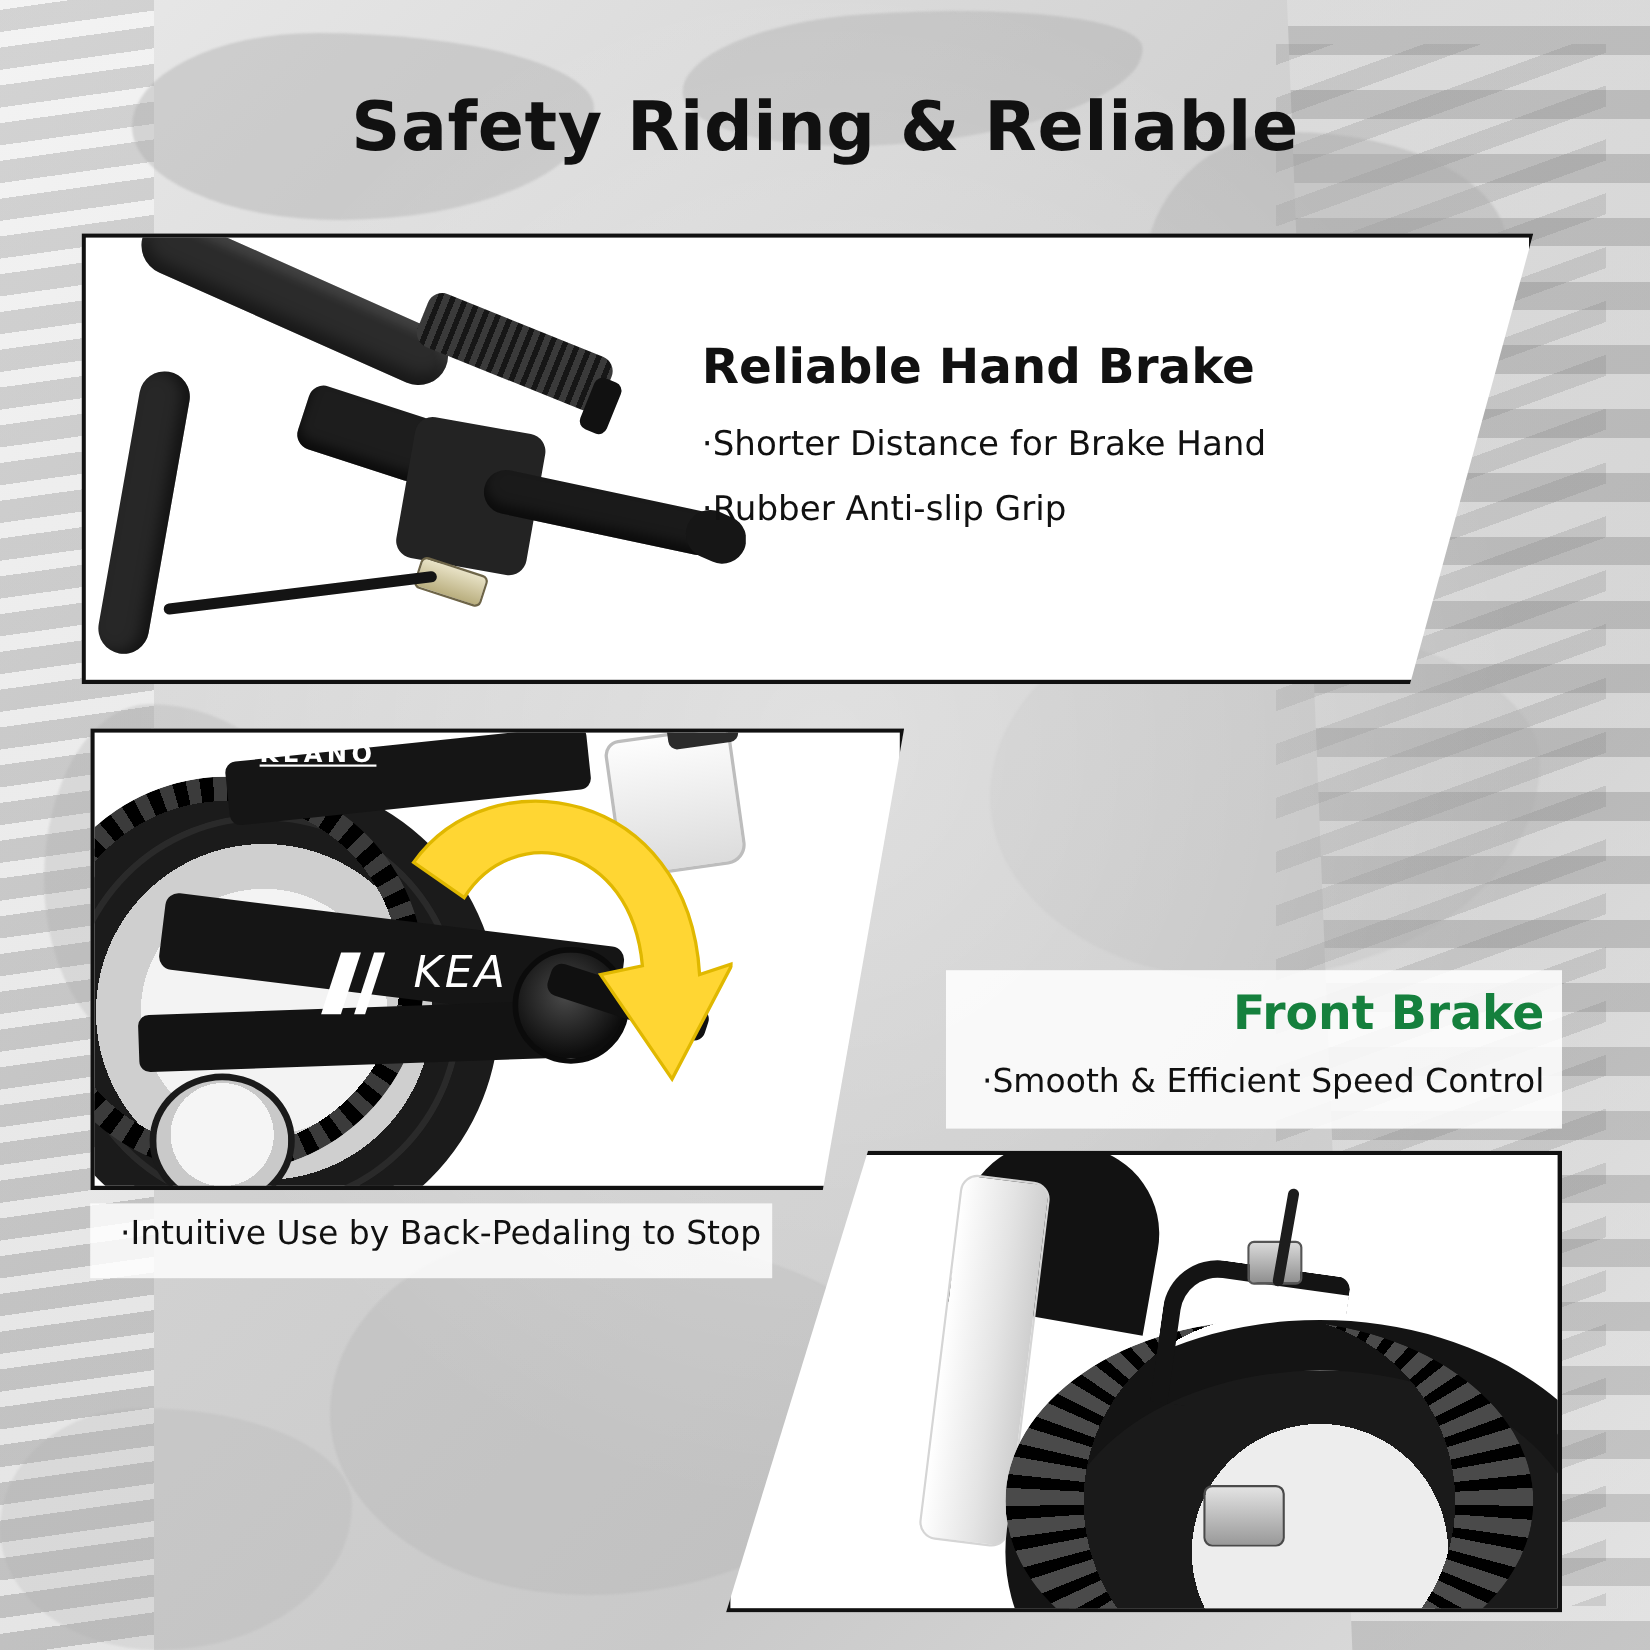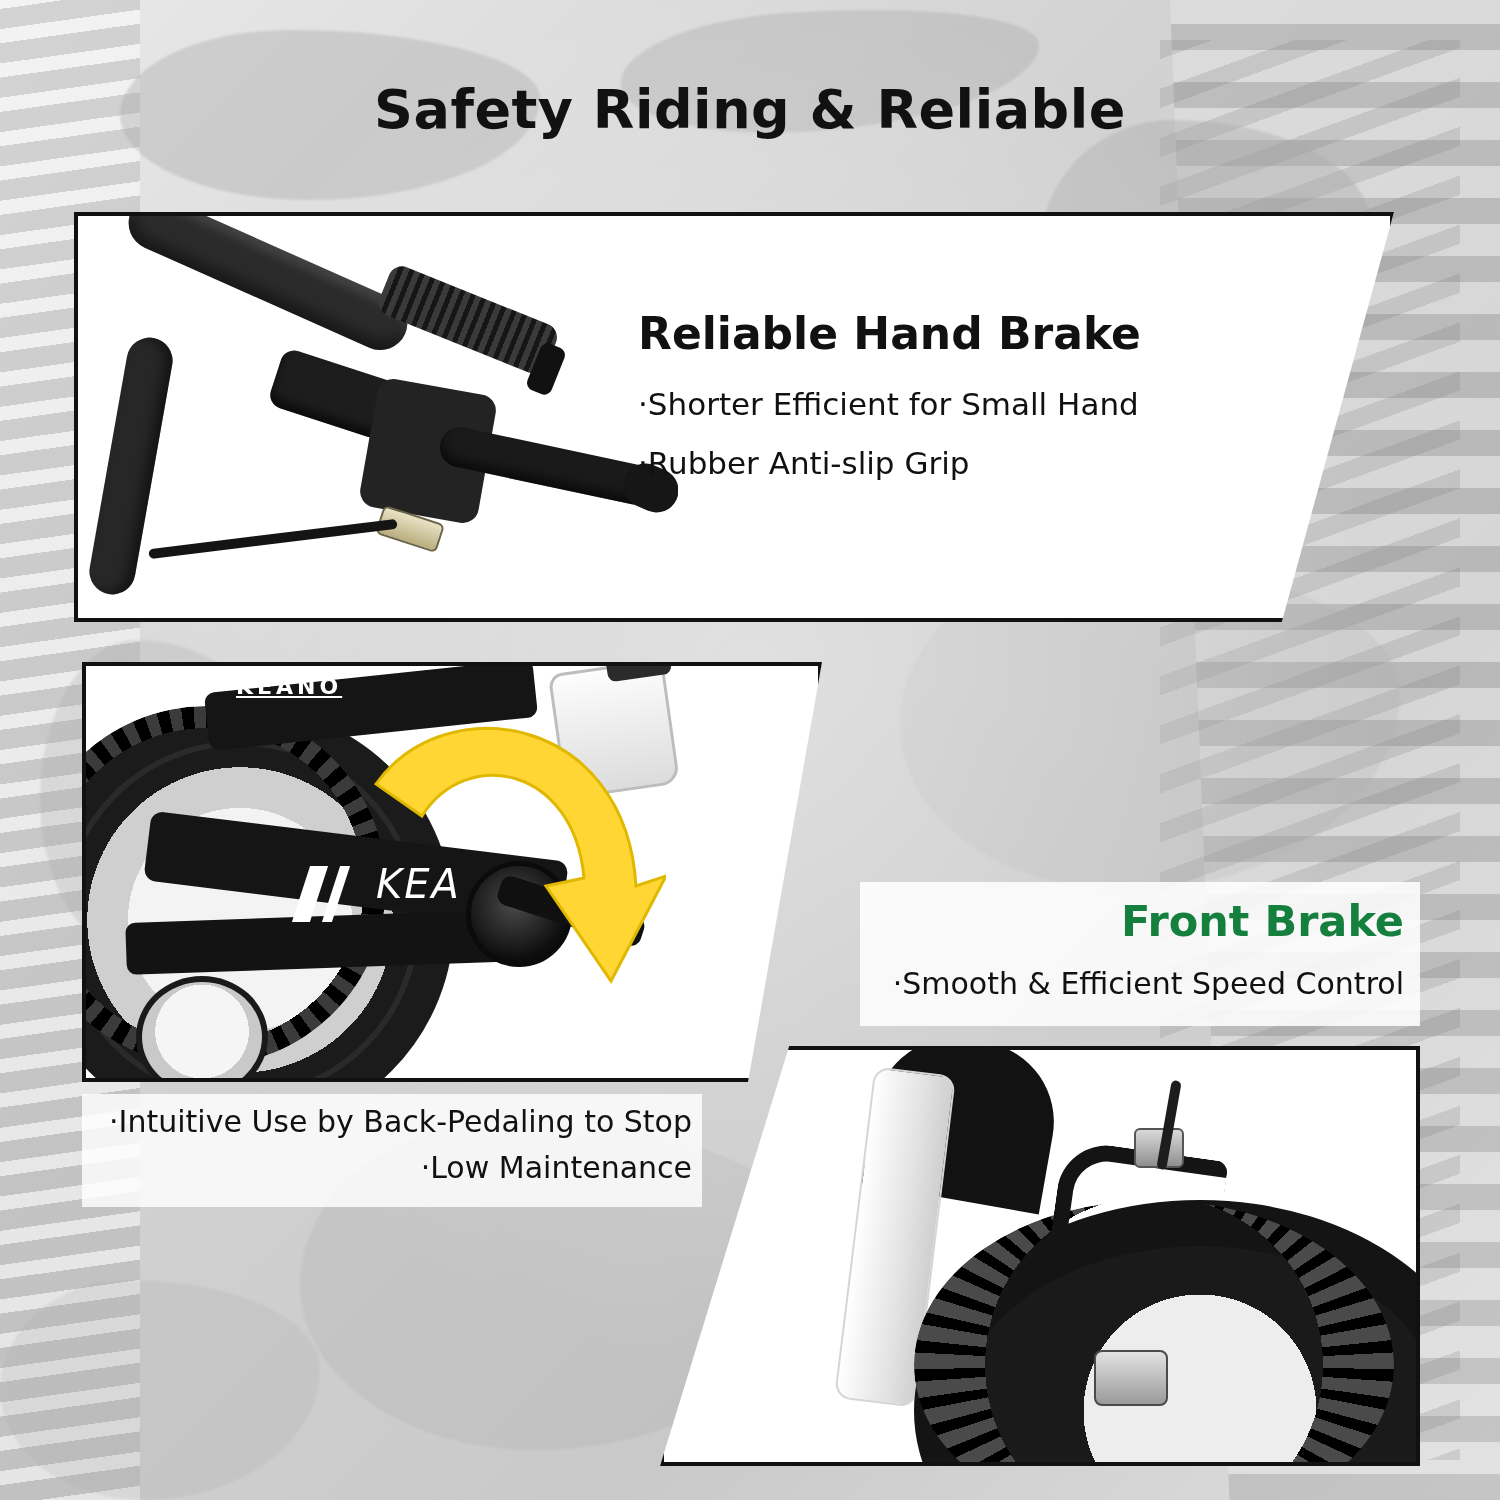--- a/index.html
+++ b/index.html
@@ -95,21 +95,21 @@
     background: radial-gradient(ellipse at 50% 45%, rgba(255,255,255,0.35) 0%, rgba(255,255,255,0) 60%);
   }
 
   
   .title {
     position: absolute;
     left: 0;
     top: 78px;
     width: 1500px;
     text-align: center;
-    font-size: 54px;
+    font-size: 62px;
     font-weight: bold;
     color: #111111;
     letter-spacing: 0.5px;
     font-family: "DejaVu Sans", sans-serif;
   }
 
   
   .panel {
     position: absolute;
     background: #ffffff;
@@ -417,21 +417,21 @@
         <div class="ph lever-body"></div>
         <div class="ph lever-arm"></div>
         <div class="ph lever-tip"></div>
         <div class="ph barrel"></div>
         <div class="ph cable"></div>
       </div>
     </div>
 
     <div class="card1-text">
       <div class="head-lg">Reliable Hand Brake</div>
-      <div class="bullet">·Shorter Efficient for Small Hand</div>
+      <div class="bullet">·Shorter Distance for Brake Hand</div>
       <div class="bullet">·Rubber Anti-slip Grip</div>
     </div>
   </div>
 
   <div class="panel card2-photo-wrap">
     <div class="photo-clip">
       <div class="ph wheel-rear"></div>
       <div class="ph tread-ring"></div>
       <div class="ph frame-top"></div>
       <div class="ph frame-diag"></div>
@@ -447,21 +447,20 @@
       <div class="ph train-wheel"></div>
       <svg class="ph arrow-yellow" viewBox="0 0 330 300">
         <path d="M40 88 C 110 -10, 290 20, 300 190 L 330 180 L 275 285 L 210 190 L 248 182
                  C 238 70, 130 50, 86 120 Z" fill="#ffd633" stroke="#e0b800" stroke-width="3"></path>
       </svg>
     </div>
   </div>
 
   <div class="card2-text">
     <div class="bullet-sm">·Intuitive Use by Back-Pedaling to Stop</div>
-    <div class="bullet-sm">·Low Maintenance</div>
   </div>
 
   <div class="card3-text">
     <div class="head-md">Front Brake</div>
     <div class="bullet-sm">·Smooth &amp; Efficient Speed Control</div>
   </div>
 
   <div class="panel card3-photo-wrap">
     <div class="photo-clip">
       <div class="ph fender"></div>

